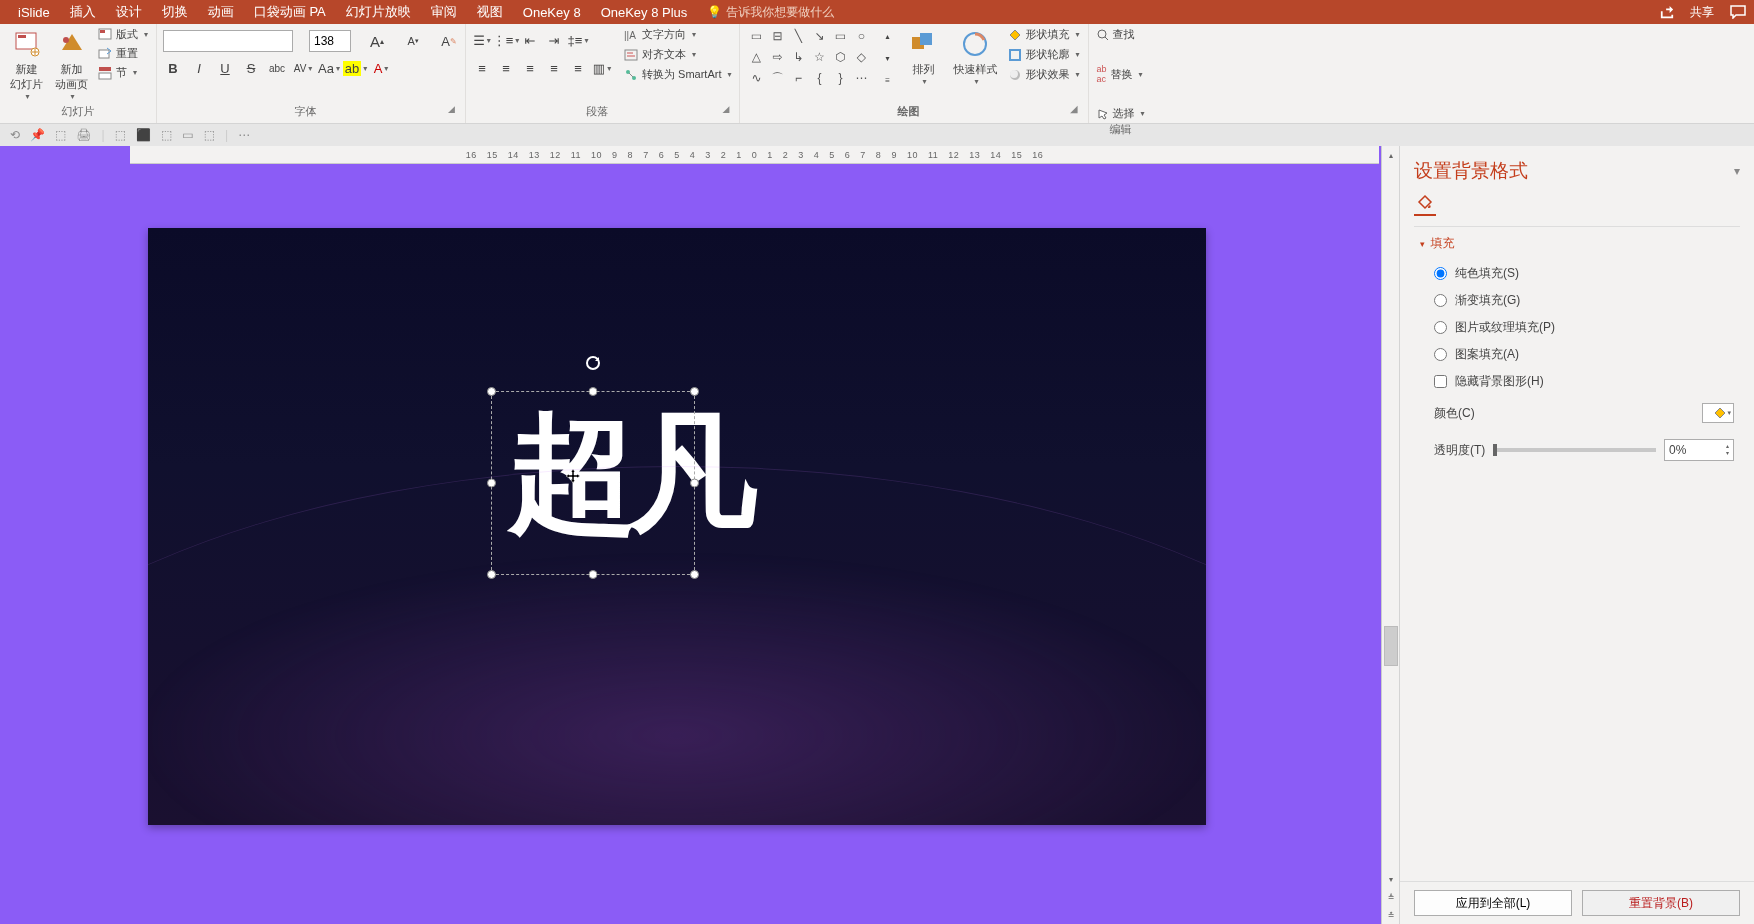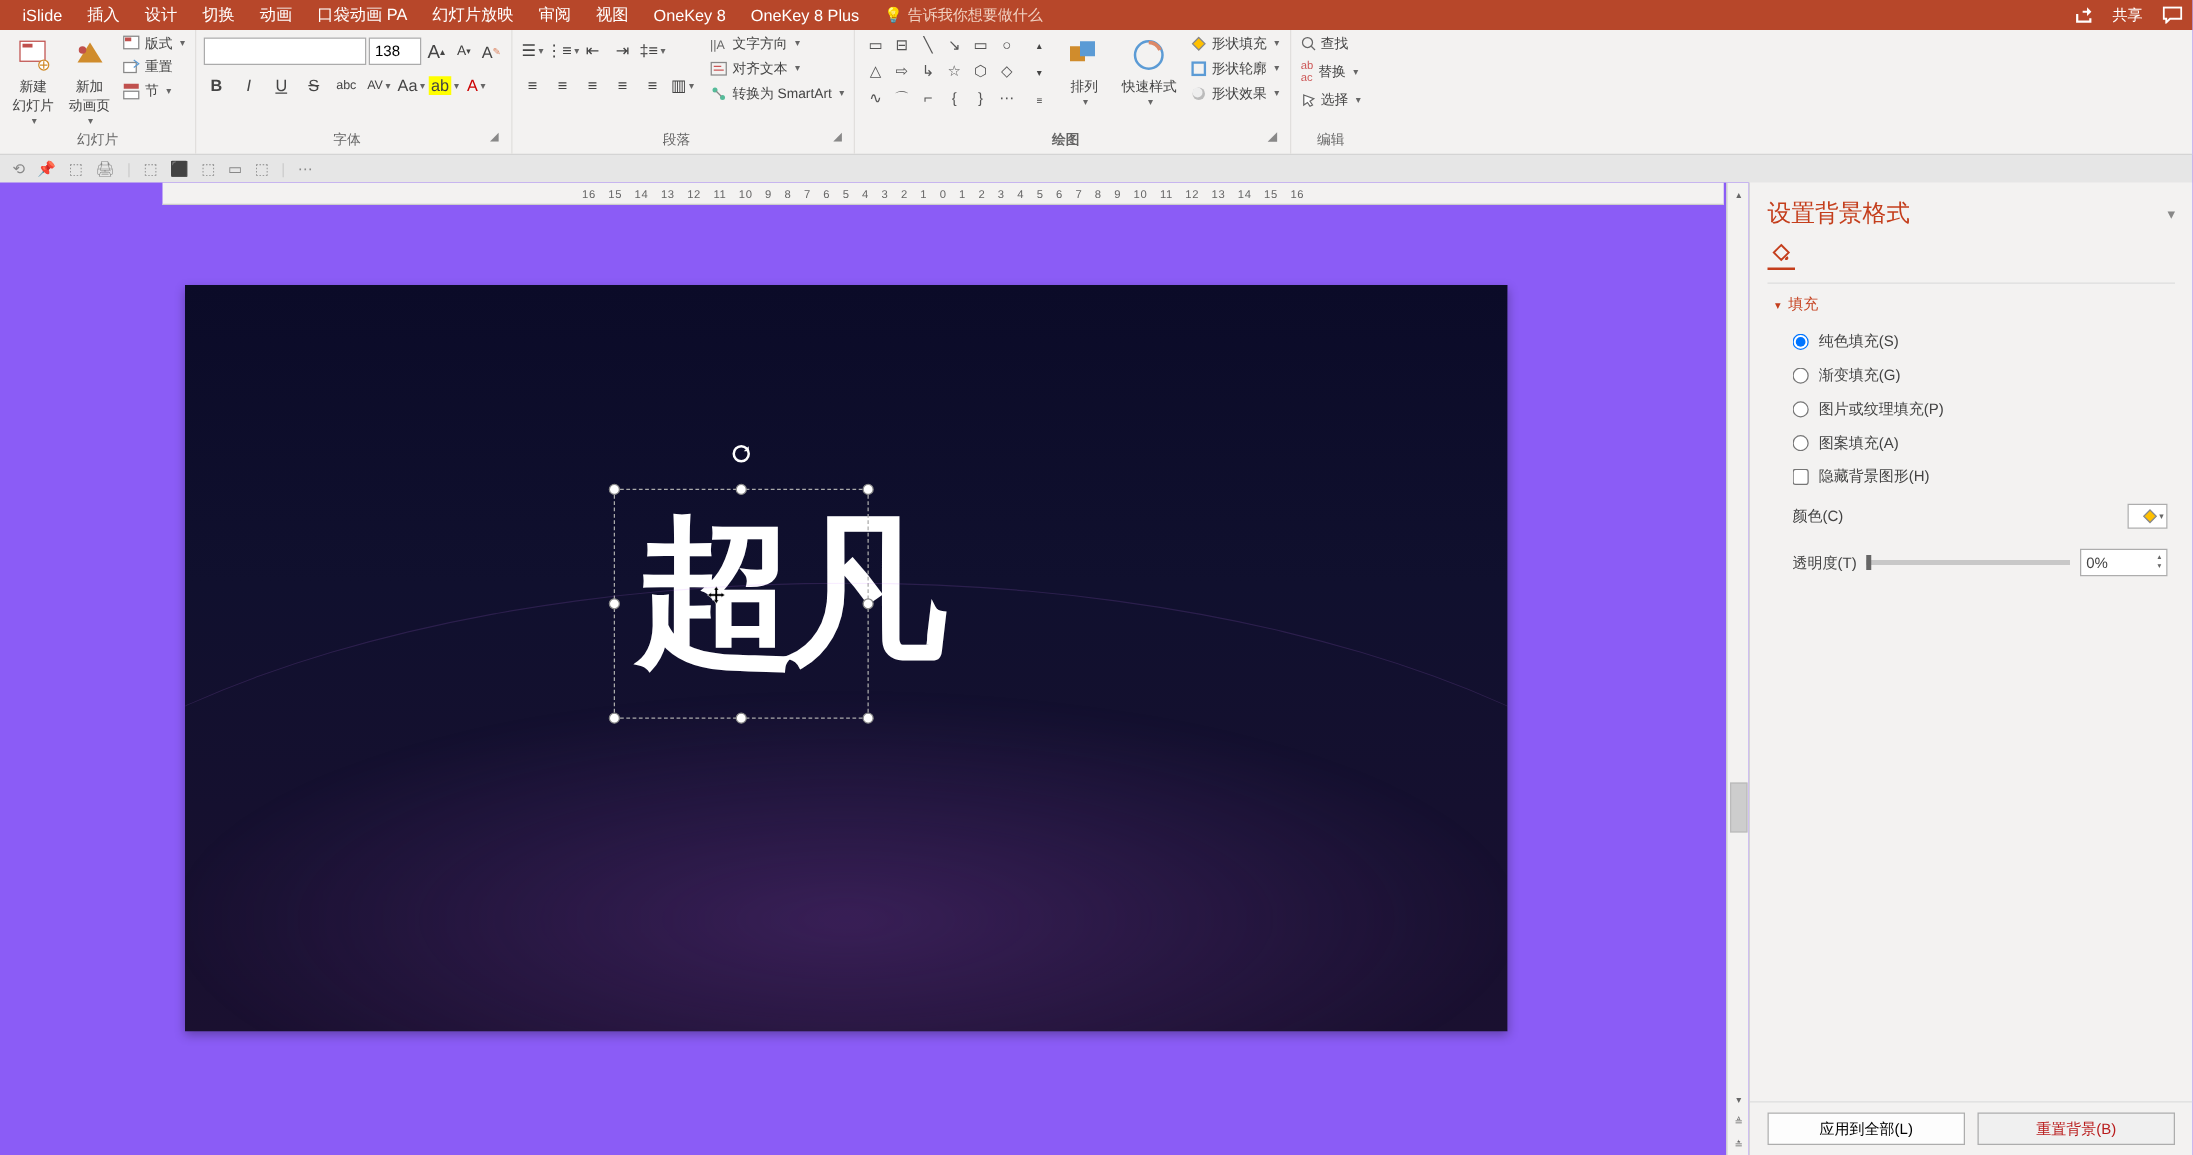--- a/index.html
+++ b/index.html
@@ -15,21 +15,21 @@
 
 
 .ribbon { background: #f3f2f1; height: 100px; display: flex; border-bottom: 1px solid #d4d4d4; }
 .ribbon-group { border-right: 1px solid #e1dfdd; padding: 2px 6px; display: flex; flex-direction: column; justify-content: space-between; }
 .ribbon-group .group-content { display: flex; align-items: flex-start; gap: 4px; flex: 1; }
 .ribbon-group .group-label { text-align: center; font-size: 11px; color: #666; padding-bottom: 2px; }
 .ribbon-btn-large { display: flex; flex-direction: column; align-items: center; justify-content: center; padding: 2px 4px; cursor: pointer; font-size: 11px; color: #444; min-width: 40px; }
 .ribbon-btn-large .icon-box { width: 32px; height: 32px; display: flex; align-items: center; justify-content: center; margin-bottom: 2px; }
 .ribbon-btn-small { display: flex; align-items: center; gap: 4px; font-size: 11px; color: #444; padding: 1px 2px; cursor: pointer; }
 .ribbon-col { display: flex; flex-direction: column; gap: 2px; justify-content: center; }
-.ribbon-row { display: flex; gap: 2px; align-items: center; }
+.ribbon-row { display: flex; gap: 16px; align-items: center; }
 .dd { font-size: 8px; color: #666; margin-left: 2px; }
 .font-input { width: 130px; height: 22px; border: 1px solid #ababab; background: #fff; font-size: 12px; padding: 0 4px; }
 .size-input { width: 42px; height: 22px; border: 1px solid #ababab; background: #fff; font-size: 12px; padding: 0 4px; }
 .icon-btn { width: 20px; height: 20px; display: inline-flex; align-items: center; justify-content: center; cursor: pointer; color: #444; font-size: 13px; }
 .dialog-launcher { font-size: 9px; color: #888; text-align: right; padding-right: 4px; cursor: pointer; }
 
 
 .shapes-gallery { display: grid; grid-template-columns: repeat(6, 20px); grid-template-rows: repeat(3, 20px); gap: 1px; }
 .shape-cell { width: 20px; height: 20px; border: 1px solid transparent; display: flex; align-items: center; justify-content: center; cursor: pointer; font-size: 12px; color: #555; }
 
@@ -329,21 +329,21 @@
       </div>
     </div>
     <div style="display:flex;justify-content:flex-end;font-weight:bold;">
       <div class="group-label" style="flex:1;">绘图</div>
       <div class="dialog-launcher">◢</div>
     </div>
   </div>
 
   <div class="ribbon-group" style="border-right:none;">
     <div class="group-content">
-      <div class="ribbon-col" style="gap:3px;">
+      <div class="ribbon-col" style="gap:20px;">
         <div class="ribbon-btn-small">
           <svg width="12" height="12">
               <circle cx="5" cy="5" r="4" fill="none" stroke="#666"></circle>
               <path d="M8 8l3 3" stroke="#666"></path>
             </svg>
           <span>查找</span>
         </div>
         <div class="ribbon-btn-small">
           <span style="font-size:9px;color:#c55;">ab<br>ac</span>
           <span>替换</span>

